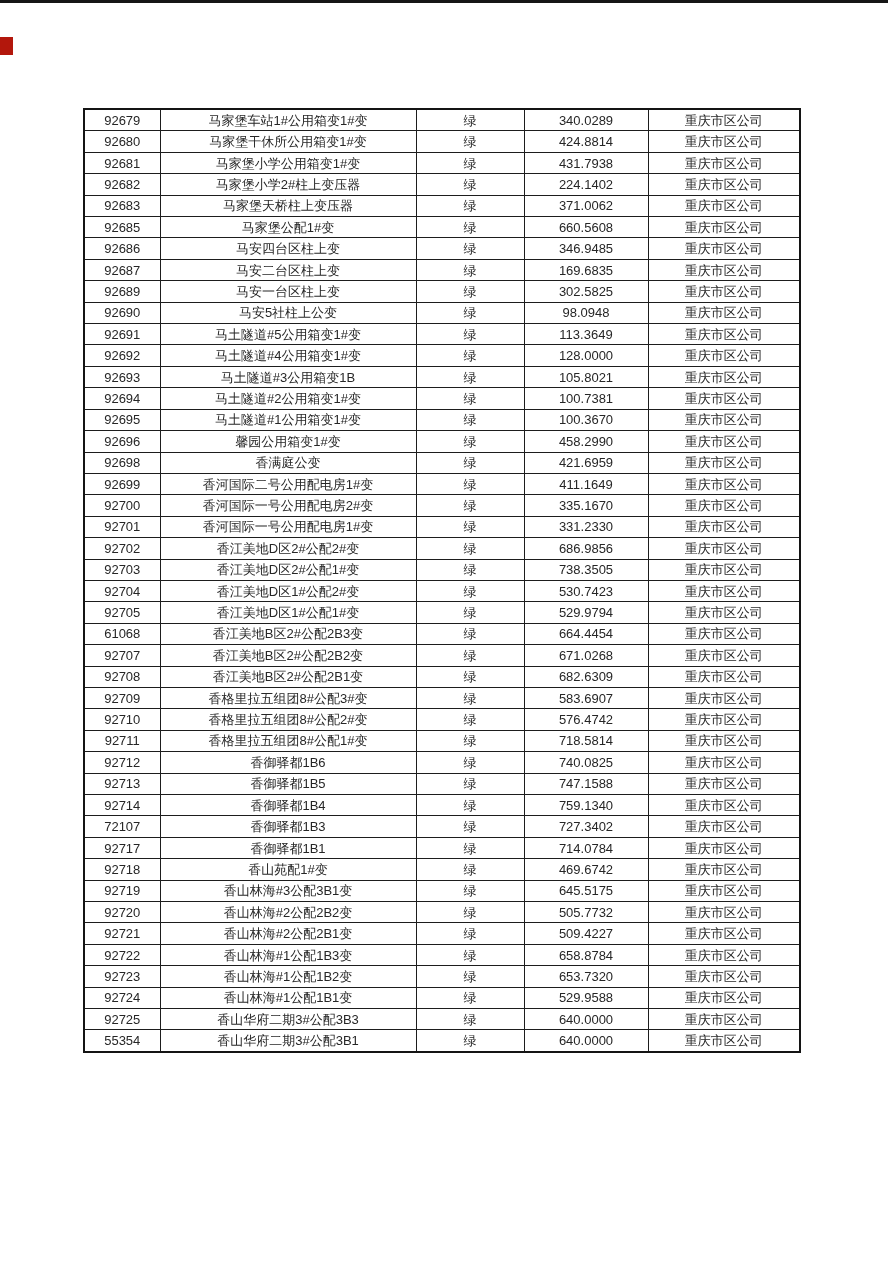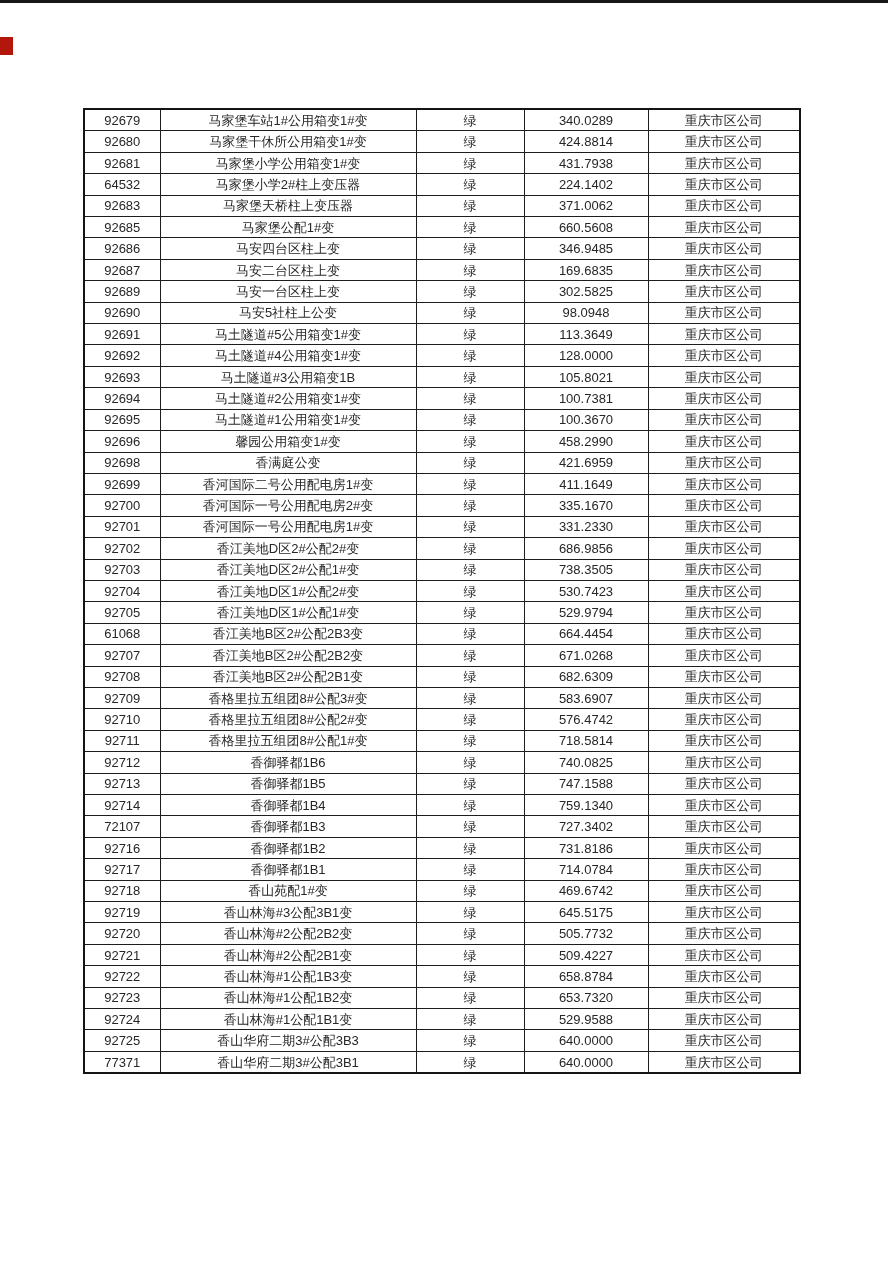--- a/index.html
+++ b/index.html
@@ -91,21 +91,21 @@
           <td>重庆市区公司</td>
         </tr>
         <tr>
           <td>92681</td>
           <td>马家堡小学公用箱变1#变</td>
           <td>绿</td>
           <td>431.7938</td>
           <td>重庆市区公司</td>
         </tr>
         <tr>
-          <td>64532</td>
+          <td>92682</td>
           <td>马家堡小学2#柱上变压器</td>
           <td>绿</td>
           <td>224.1402</td>
           <td>重庆市区公司</td>
         </tr>
         <tr>
           <td>92683</td>
           <td>马家堡天桥柱上变压器</td>
           <td>绿</td>
           <td>371.0062</td>
@@ -308,27 +308,20 @@
           <td>重庆市区公司</td>
         </tr>
         <tr>
           <td>72107</td>
           <td>香御驿都1B3</td>
           <td>绿</td>
           <td>727.3402</td>
           <td>重庆市区公司</td>
         </tr>
         <tr>
-          <td>92716</td>
-          <td>香御驿都1B2</td>
-          <td>绿</td>
-          <td>731.8186</td>
-          <td>重庆市区公司</td>
-        </tr>
-        <tr>
           <td>92717</td>
           <td>香御驿都1B1</td>
           <td>绿</td>
           <td>714.0784</td>
           <td>重庆市区公司</td>
         </tr>
         <tr>
           <td>92718</td>
           <td>香山苑配1#变</td>
           <td>绿</td>
@@ -378,21 +371,21 @@
           <td>重庆市区公司</td>
         </tr>
         <tr>
           <td>92725</td>
           <td>香山华府二期3#公配3B3</td>
           <td>绿</td>
           <td>640.0000</td>
           <td>重庆市区公司</td>
         </tr>
         <tr>
-          <td>77371</td>
+          <td>55354</td>
           <td>香山华府二期3#公配3B1</td>
           <td>绿</td>
           <td>640.0000</td>
           <td>重庆市区公司</td>
         </tr>
       </tbody>
   </table>
 </div>
 
 </body></html>

